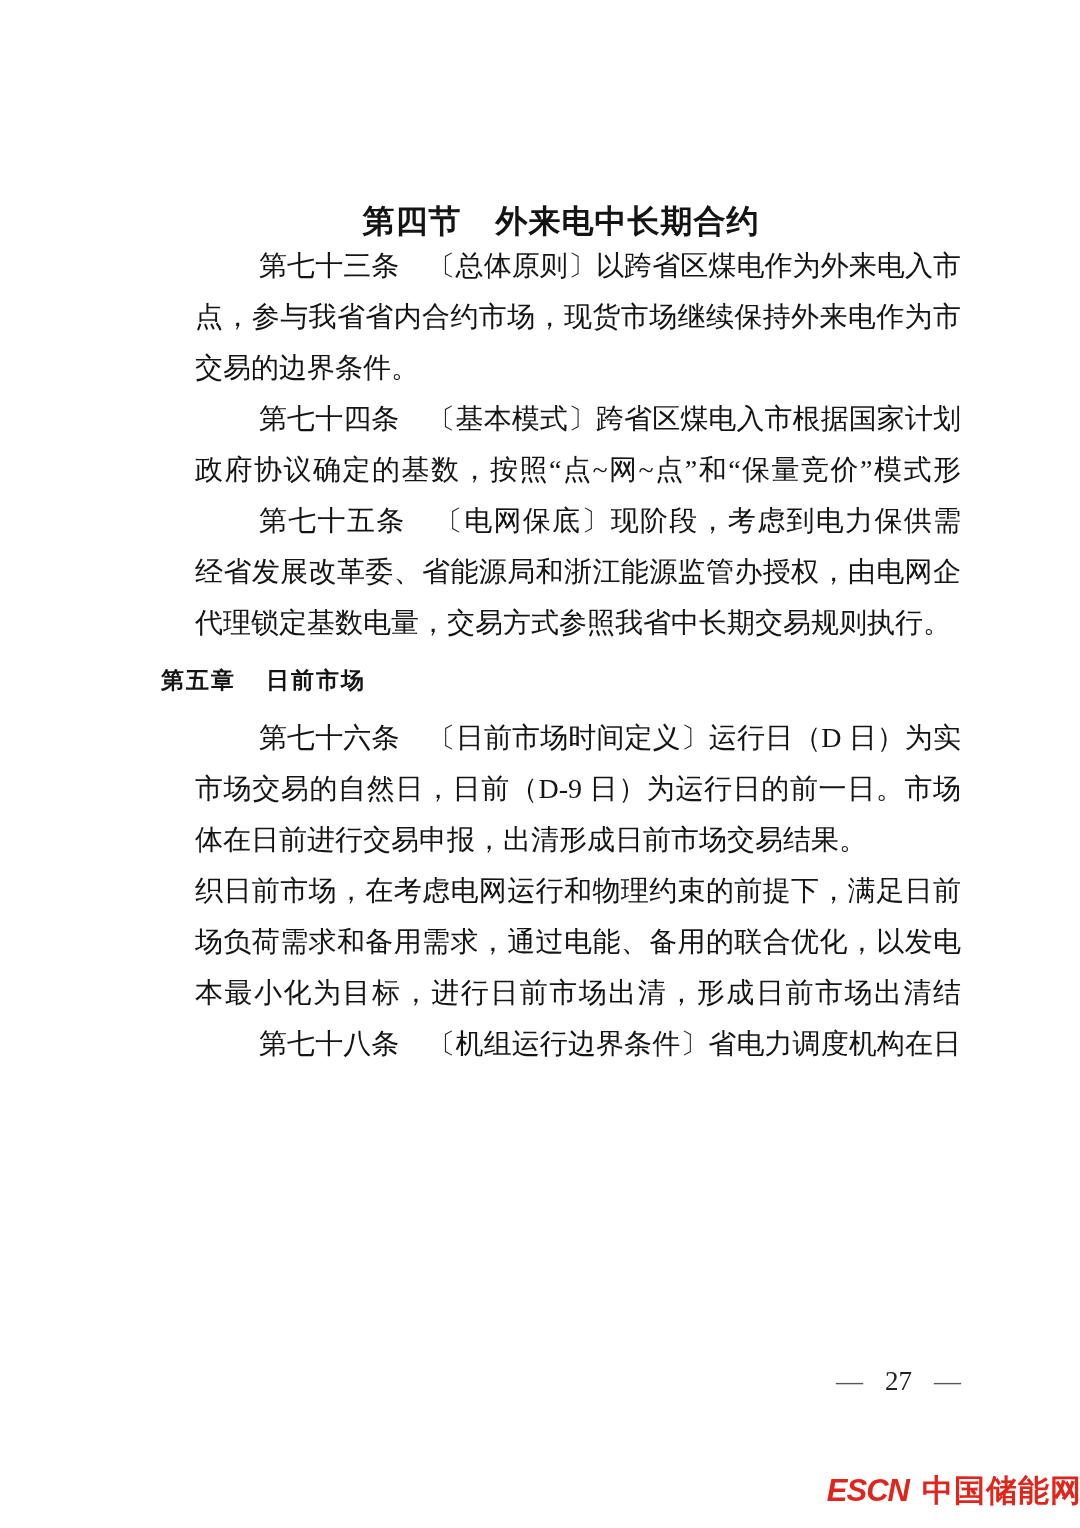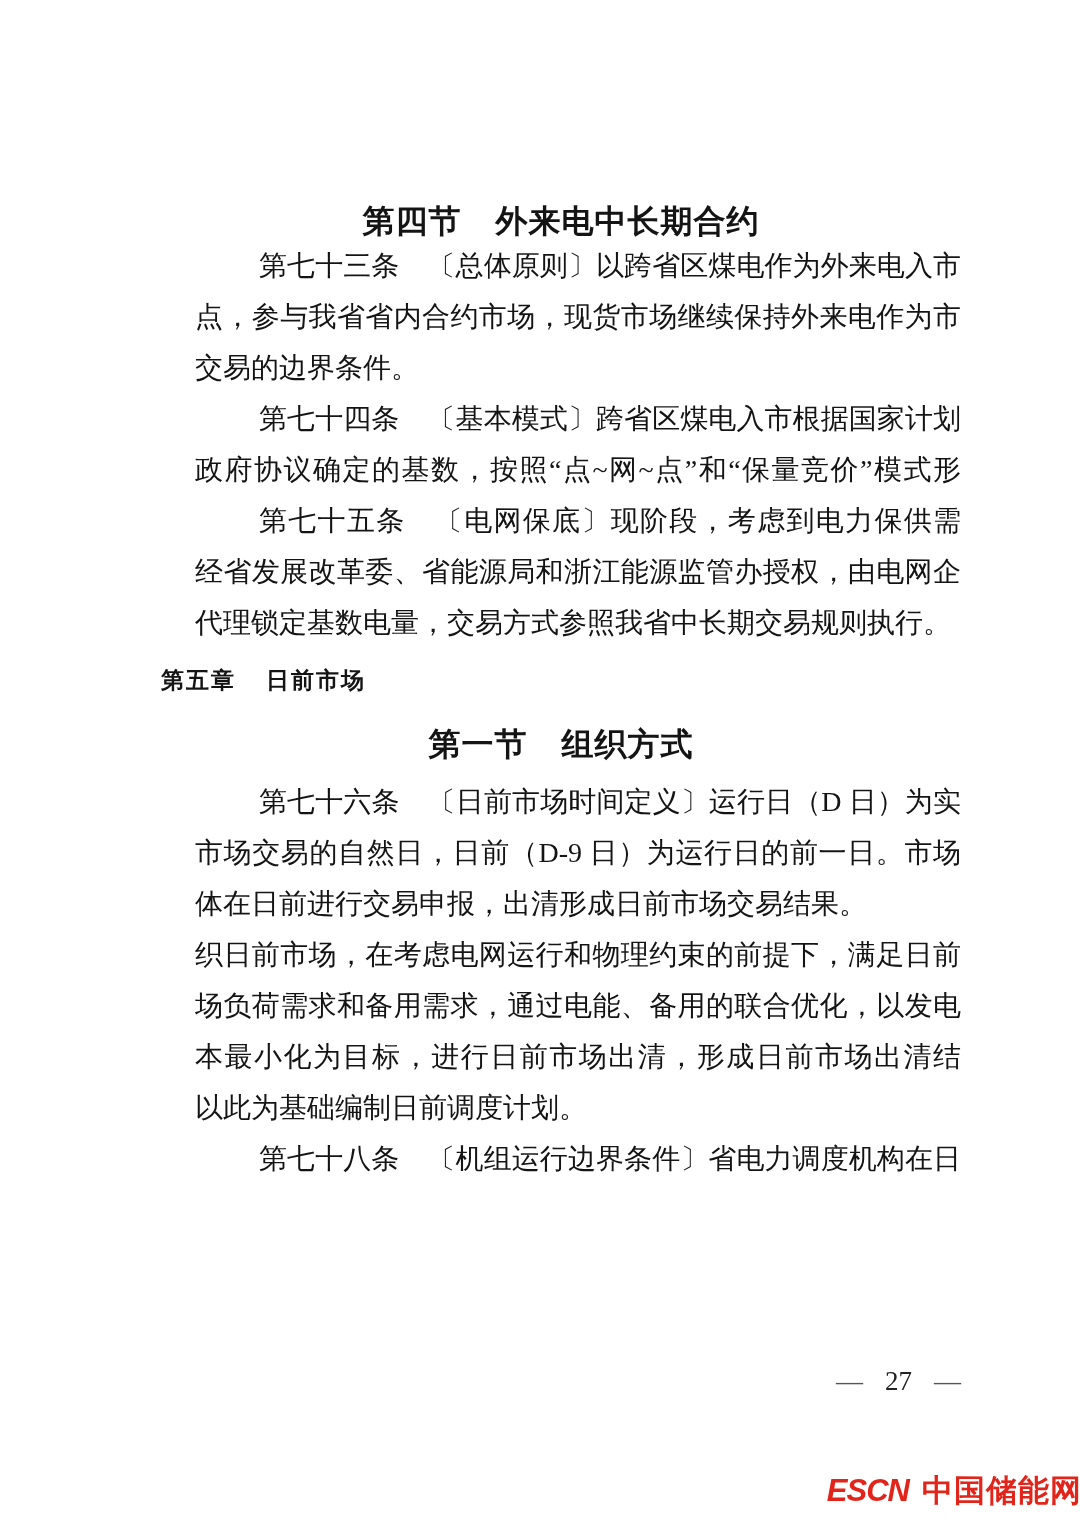--- a/index.html
+++ b/index.html
@@ -108,35 +108,31 @@
     <div>
       <div class="ln first">第七十五条　〔电网保底〕现阶段，考虑到电力保供需要，</div>
       <div class="ln">经省发展改革委、省能源局和浙江能源监管办授权，由电网企业</div>
       <div class="ln end">代理锁定基数电量，交易方式参照我省中长期交易规则执行。</div>
     </div>
 
     <div class="h-ch">
       <span>第五章</span><span class="title">日前市场</span>
     </div>
 
-    <div class="h-sec h-sec1">
-      <span>第一节</span><span class="title">组织方式</span>
-    </div>
 
     <div>
       <div class="ln first">第七十六条　〔日前市场时间定义〕运行日（D 日）为实时</div>
       <div class="ln">市场交易的自然日，日前（D-9 日）为运行日的前一日。市场主</div>
       <div class="ln end">体在日前进行交易申报，出清形成日前市场交易结果。</div>
     </div>
 
     <div>
       <div class="ln">织日前市场，在考虑电网运行和物理约束的前提下，满足日前市</div>
       <div class="ln">场负荷需求和备用需求，通过电能、备用的联合优化，以发电成</div>
       <div class="ln">本最小化为目标，进行日前市场出清，形成日前市场出清结果，</div>
-      <div class="ln end">以此为基础编制日前调度计划。</div>
     </div>
 
 
     <div>
       <div class="ln first end">第七十八条　〔机组运行边界条件〕省电力调度机构在日前</div>
     </div>
 
   </div>
 
   <div class="pagenum">

